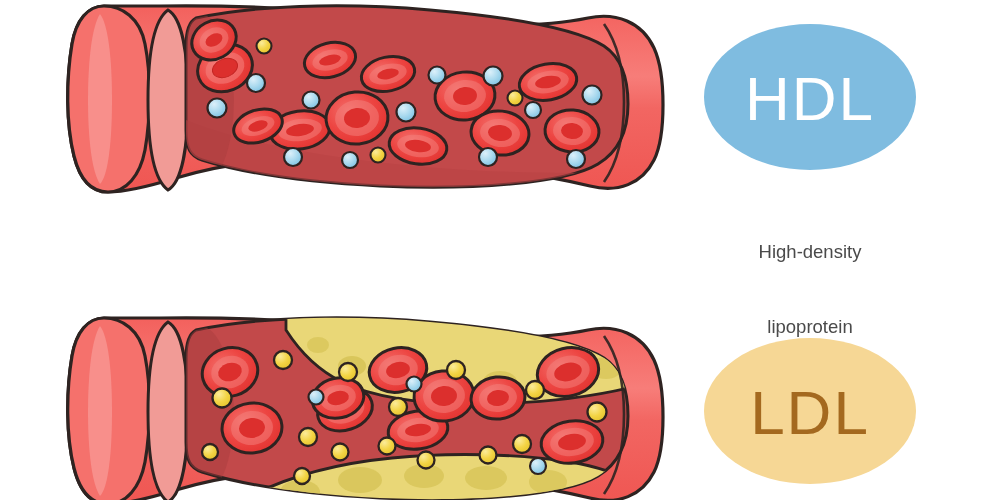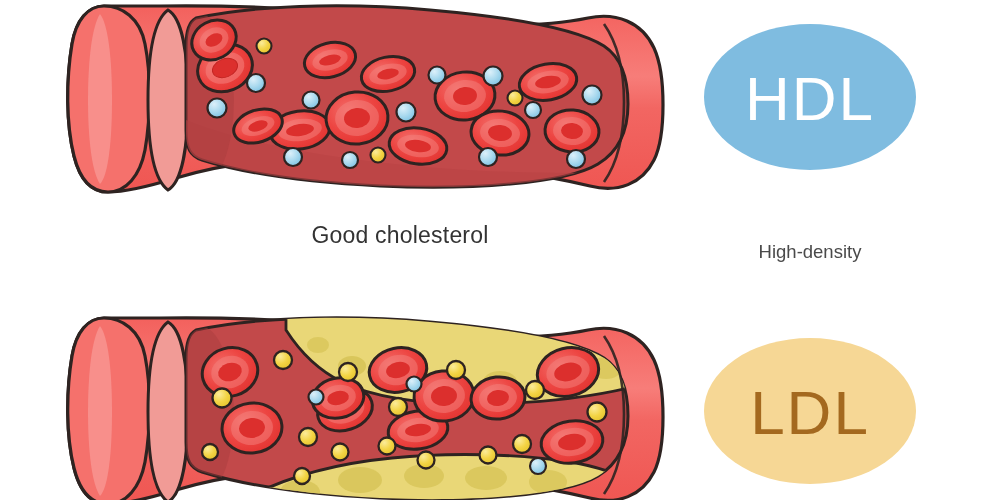--- a/index.html
+++ b/index.html
@@ -351,24 +351,24 @@
       <ellipse cx="810" cy="97" rx="106" ry="73" fill="#7FBCE0"></ellipse>
       <text x="810" y="120" text-anchor="middle" class="badge-text" fill="#FFFFFF">HDL</text>
     </g>
 
     <g>
       <ellipse cx="810" cy="411" rx="106" ry="73" fill="#F6D795"></ellipse>
       <text x="810" y="434" text-anchor="middle" class="badge-text" fill="#A4691F">LDL</text>
     </g>
   </svg>
 
-  <div class="lbl" id="good-label">Good cholesterol</div>
 
   <div class="lbl" id="hdl-sub">
     <div>High-density</div>
+    <div>lipoprotein</div>
   </div>
 
   <div class="lbl" id="ldl-sub">
     
     
   </div>
 
 </div>
 
 </body></html>

